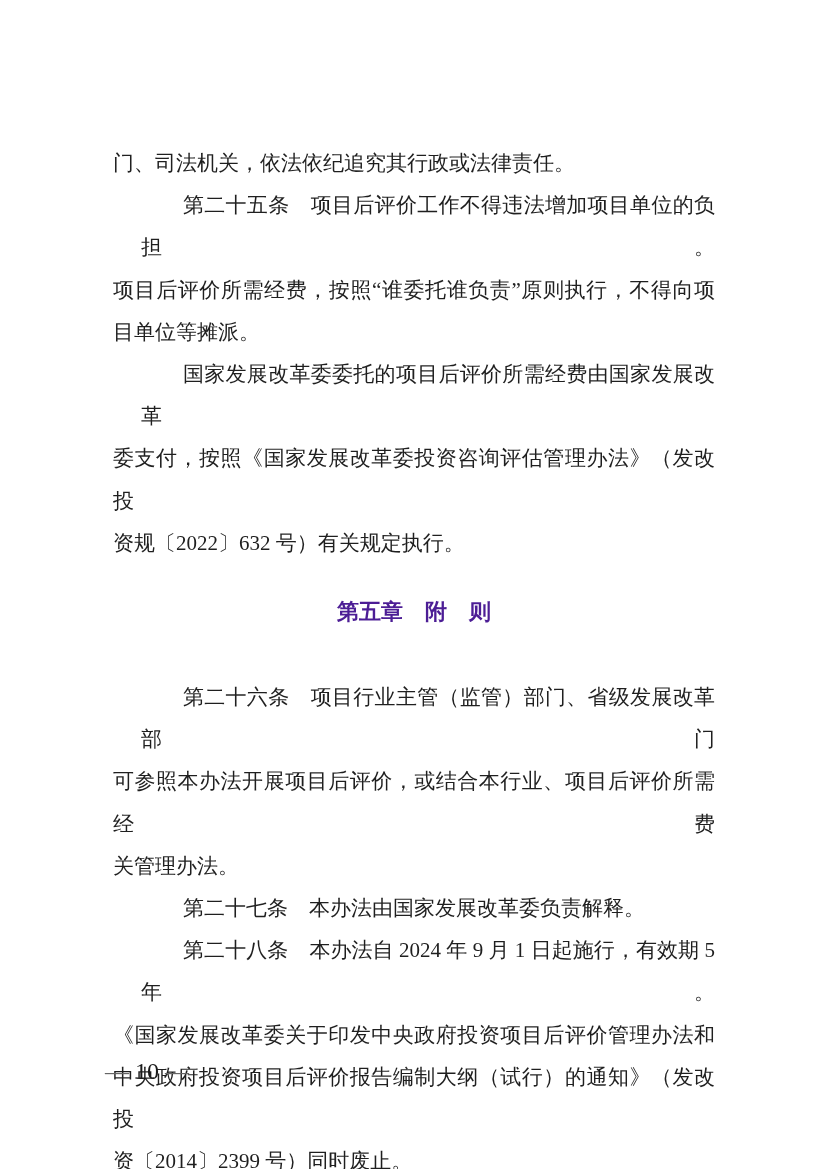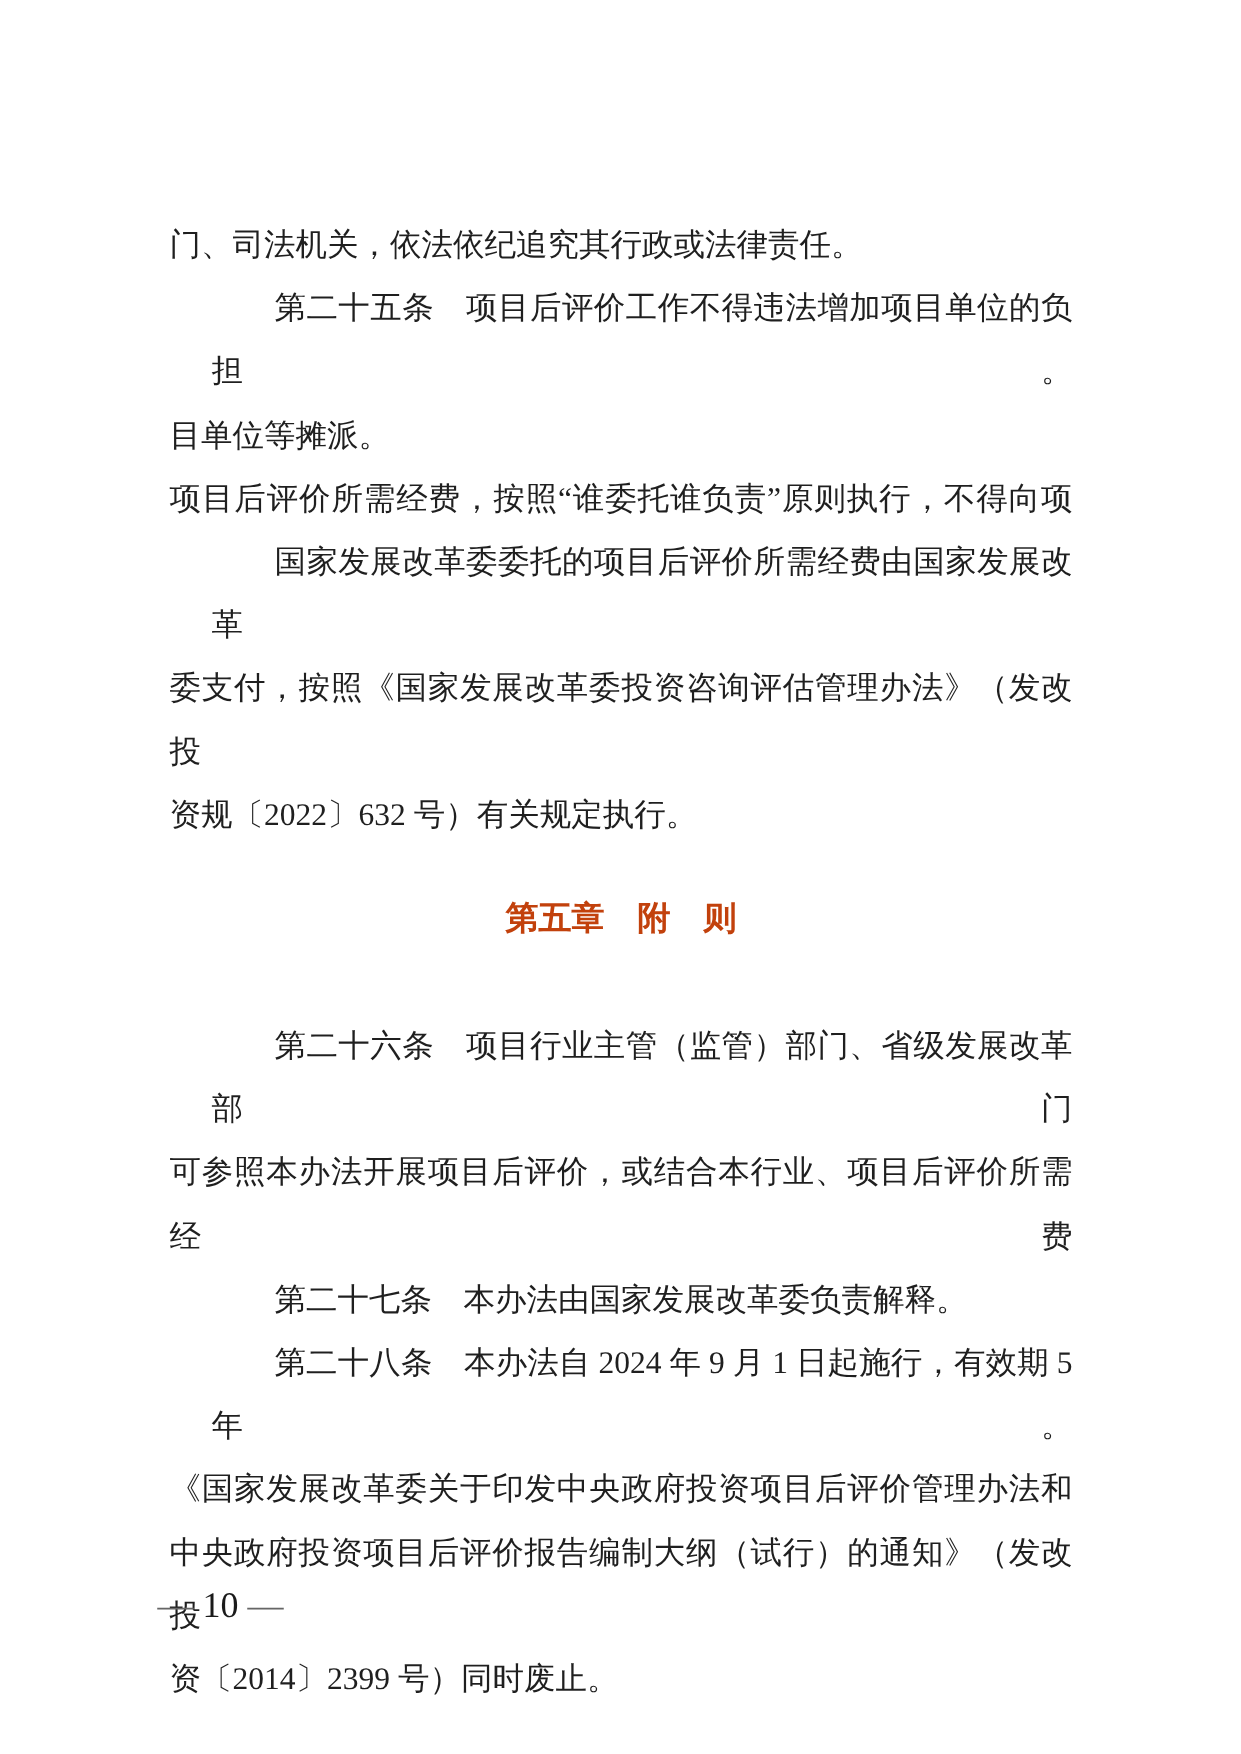--- a/index.html
+++ b/index.html
@@ -40,21 +40,21 @@
     margin-left: 28px;
   }
   .chapter-heading {
     margin-top: 27px;
     margin-bottom: 43px;
     text-align: center;
     font-family: "Liberation Sans", "DejaVu Sans", sans-serif;
     font-weight: 700;
     font-size: 22px;
     line-height: 42px;
-    color: #c2410c;
+    color: #4c1d95;
   }
   .page-footer {
     position: absolute;
     left: 105px;
     top: 1059px;
     font-size: 24px;
     line-height: 24px;
     color: #222222;
     text-align: right;
   }
@@ -69,30 +69,31 @@
 </style>
 </head>
 <body>
 
 <div class="page">
 
   <div class="doc-body">
 
     <div class="line">门、司法机关，依法依纪追究其行政或法律责任。</div>
     <div class="line indent spread">第二十五条　项目后评价工作不得违法增加项目单位的负担。</div>
+    <div class="line spread">项目后评价所需经费，按照“谁委托谁负责”原则执行，不得向项</div>
     <div class="line">目单位等摊派。</div>
-    <div class="line spread">项目后评价所需经费，按照“谁委托谁负责”原则执行，不得向项</div>
     <div class="line indent spread">国家发展改革委委托的项目后评价所需经费由国家发展改革</div>
     <div class="line spread">委支付，按照《国家发展改革委投资咨询评估管理办法》（发改投</div>
     <div class="line">资规〔2022〕632 号）有关规定执行。</div>
 
     <div class="chapter-heading">第五章　附　则</div>
 
     <div class="line indent spread">第二十六条　项目行业主管（监管）部门、省级发展改革部门</div>
     <div class="line spread">可参照本办法开展项目后评价，或结合本行业、项目后评价所需经费</div>
+    <div class="line">关管理办法。</div>
     <div class="line indent">第二十七条　本办法由国家发展改革委负责解释。</div>
     <div class="line indent spread">第二十八条　本办法自 2024 年 9 月 1 日起施行，有效期 5 年。</div>
     <div class="line spread">《国家发展改革委关于印发中央政府投资项目后评价管理办法和</div>
     <div class="line spread">中央政府投资项目后评价报告编制大纲（试行）的通知》（发改投</div>
     <div class="line">资〔2014〕2399 号）同时废止。</div>
 
   </div>
 
   <div class="page-footer">
     <span class="dash">—</span><span class="num">10</span><span class="dash">—</span>

